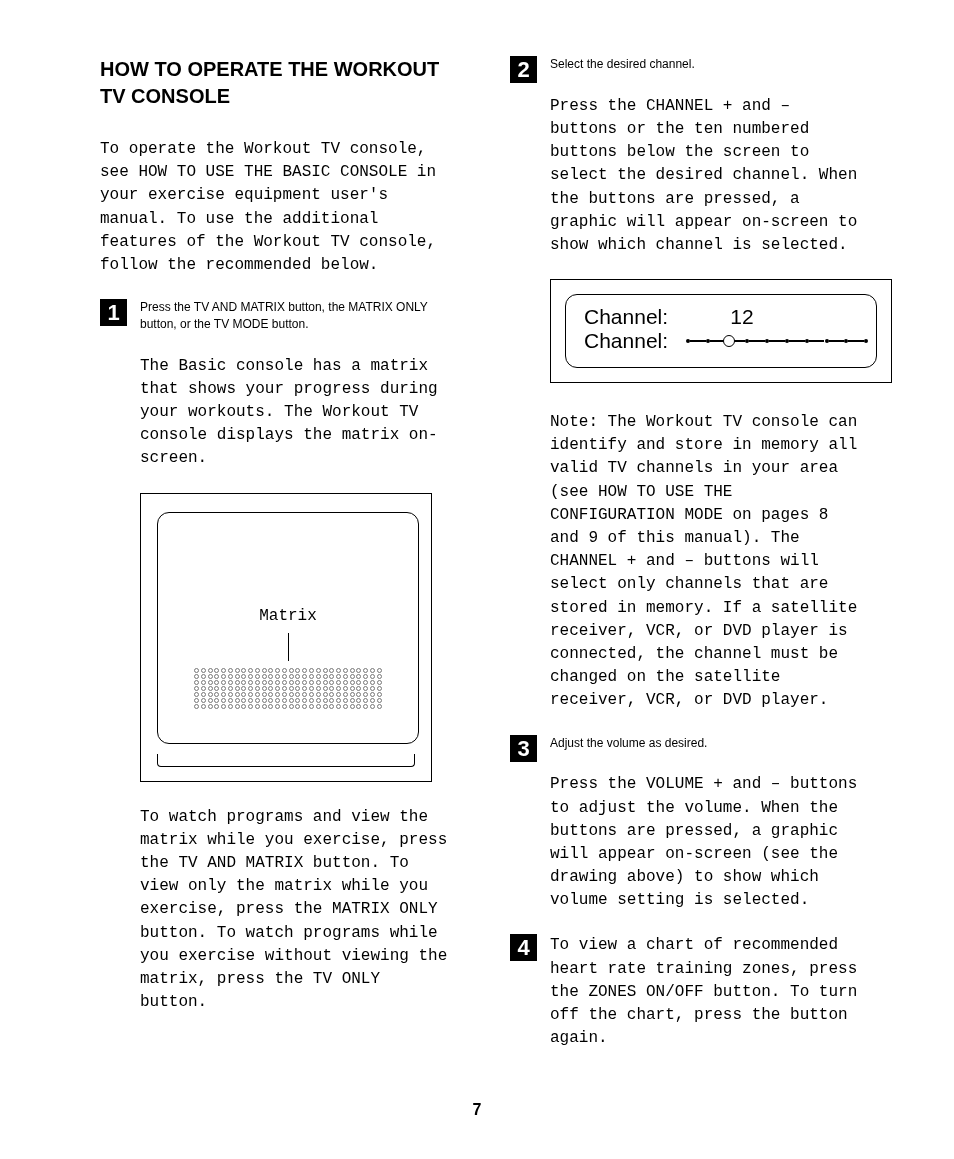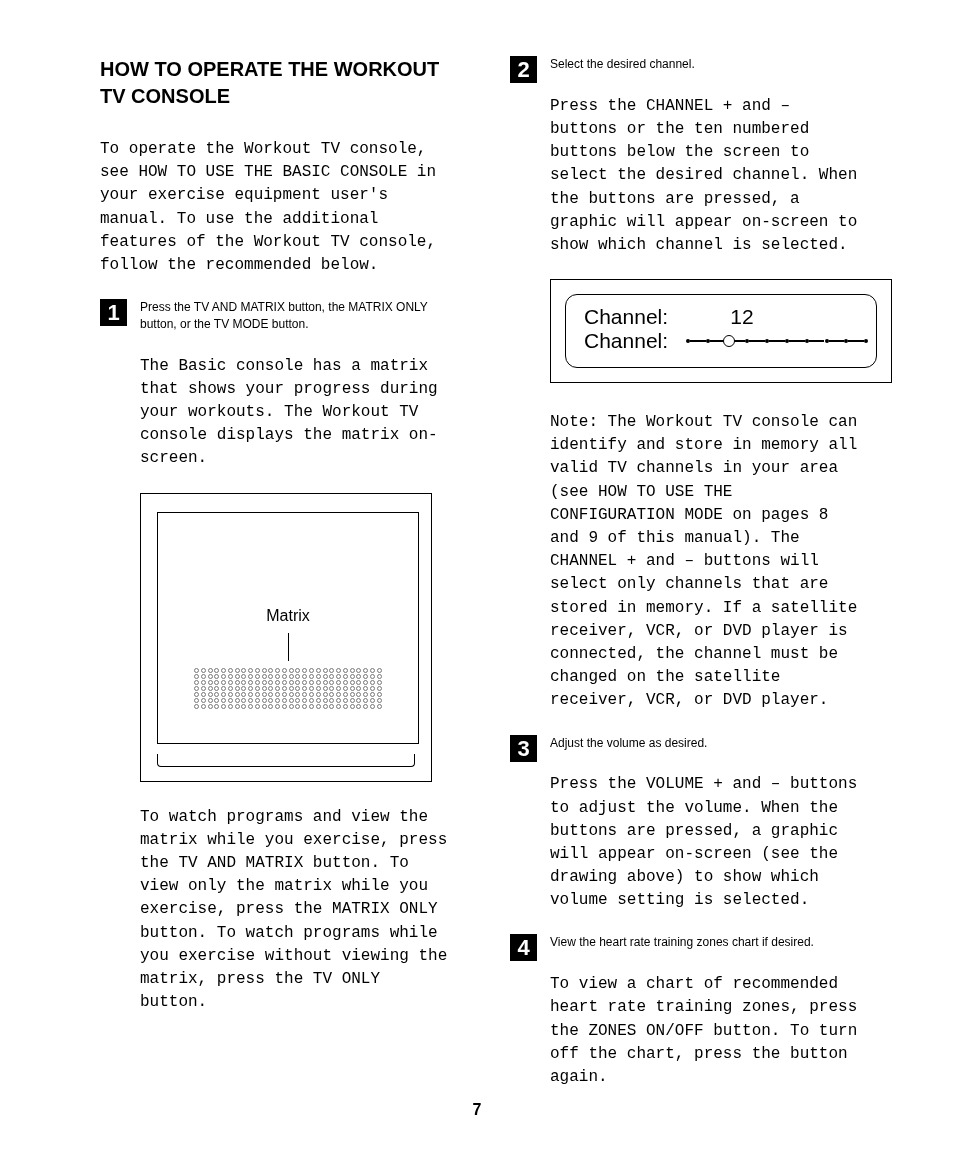--- a/index.html
+++ b/index.html
@@ -57,23 +57,24 @@
   .matrix-fig {
     width: 292px;
     border: 1px solid #000;
     margin: 0 0 24px 0;
     box-sizing: border-box;
   }
   .matrix-inner {
     margin: 18px 12px 10px 16px;
     height: 230px;
     border: 1px solid #000;
-    border-radius: 0;
+    border-radius: 12px;
     position: relative;
     text-align: center;
+    font-family: Liberation Mono, monospace;
   }
   .matrix-label {
     position: absolute;
     left: 50%;
     top: 94px;
     transform: translateX(-50%);
     font-size: 16px;
   }
   .matrix-line {
     position: absolute;
@@ -459,21 +460,20 @@
     <div class="step">
       <div class="step-badge">3</div>
       <div class="step-title">Adjust the volume as desired.</div>
       <div class="step-body">
         <p>Press the VOLUME + and – buttons to adjust the volume. When the buttons are pressed, a graphic will appear on-screen (see the drawing above) to show which volume setting is selected.</p>
       </div>
     </div>
 
     <div class="step">
       <div class="step-badge">4</div>
-      <div class="step-title">View the heart rate training zones chart if desired.</div>
       <div class="step-body">
         <p>To view a chart of recommended heart rate training zones, press the ZONES ON/OFF button. To turn off the chart, press the button again.</p>
       </div>
     </div>
 
   </div>
 </div>
 
 <div class="pagenum">7</div>
 

